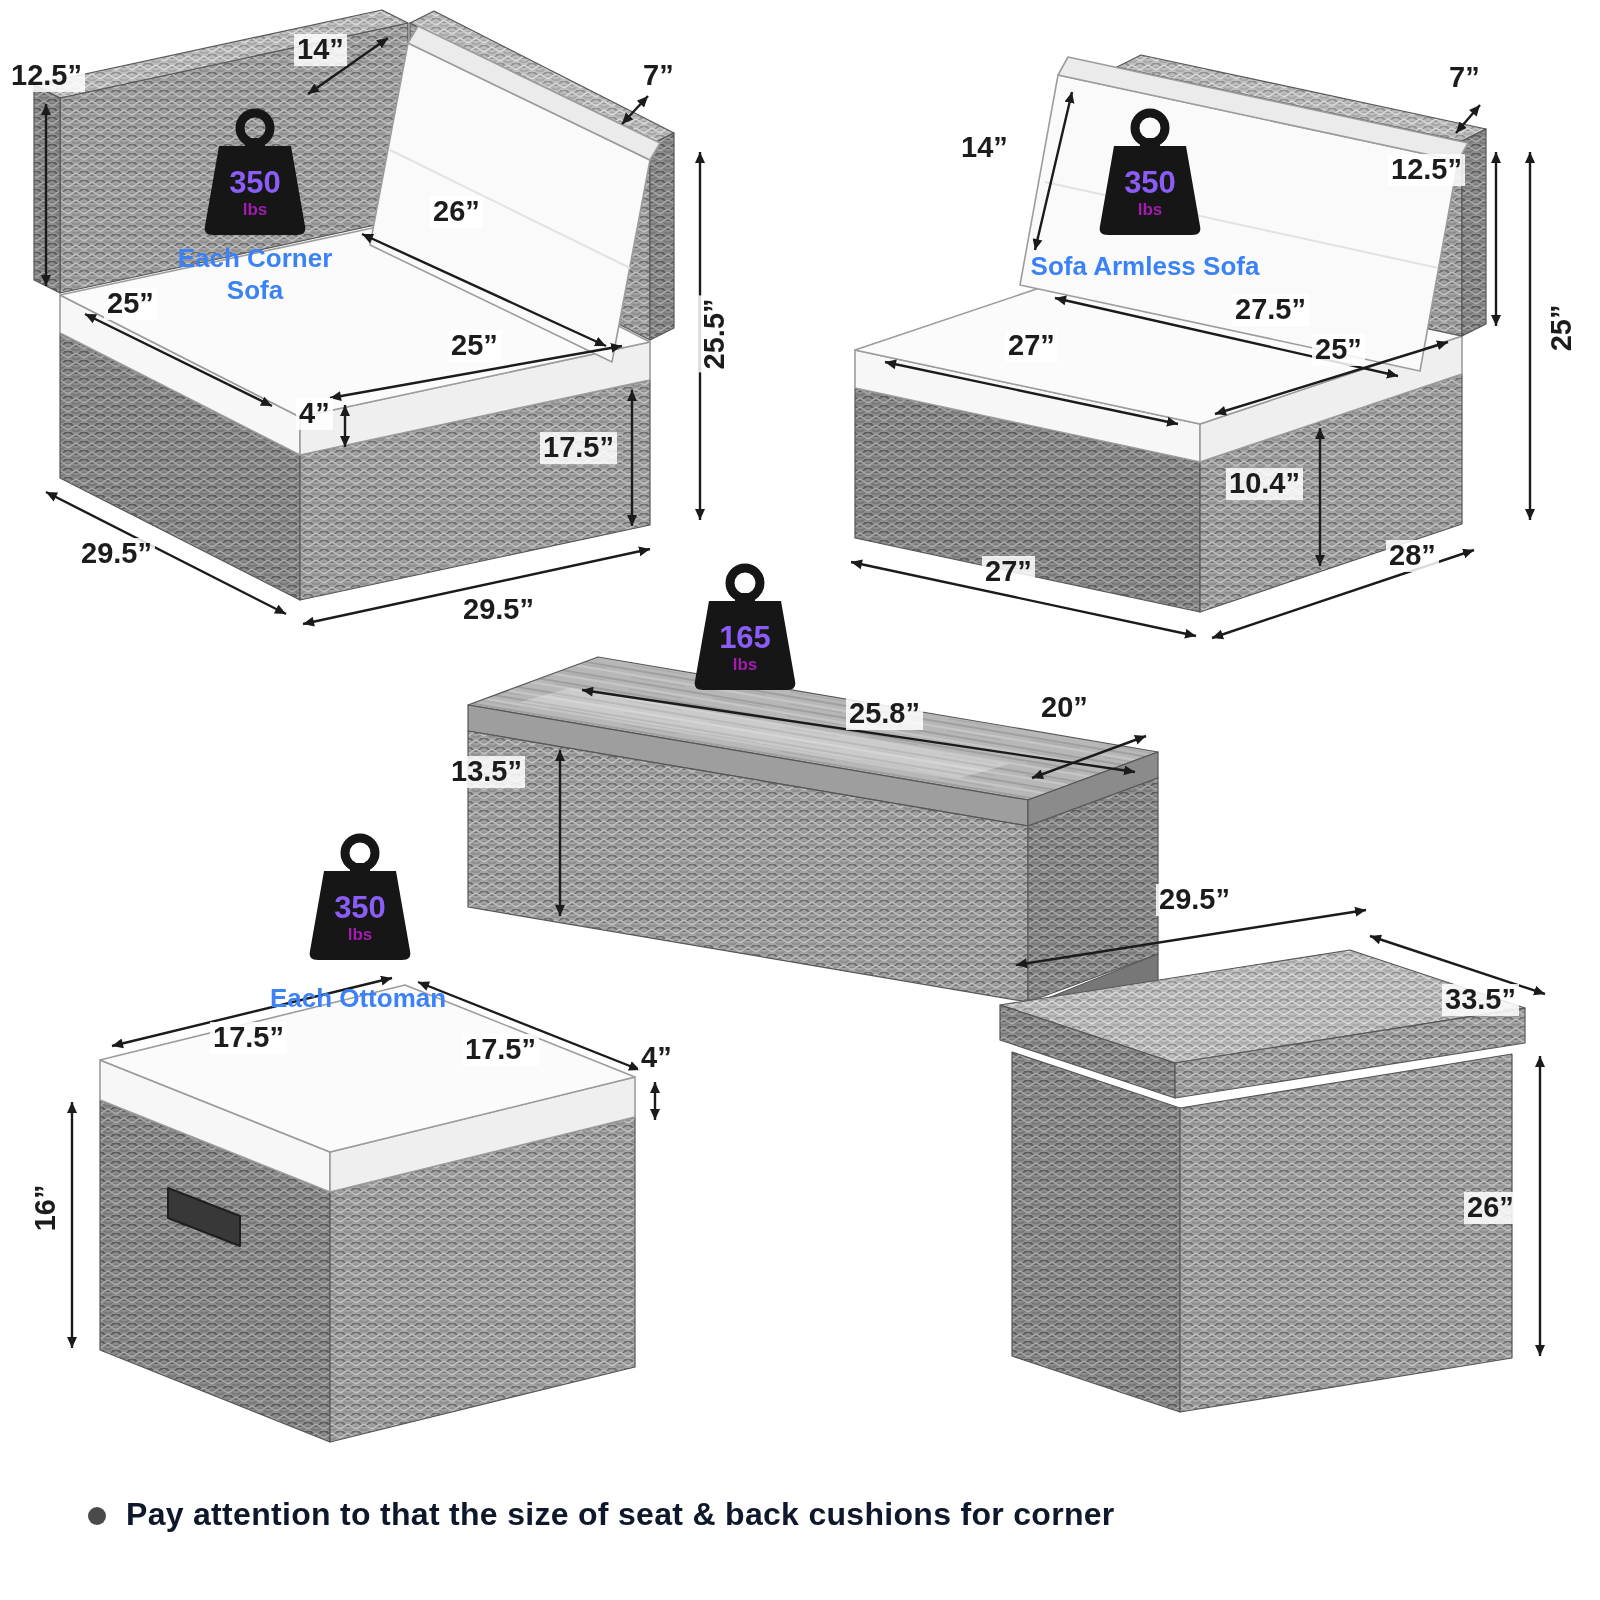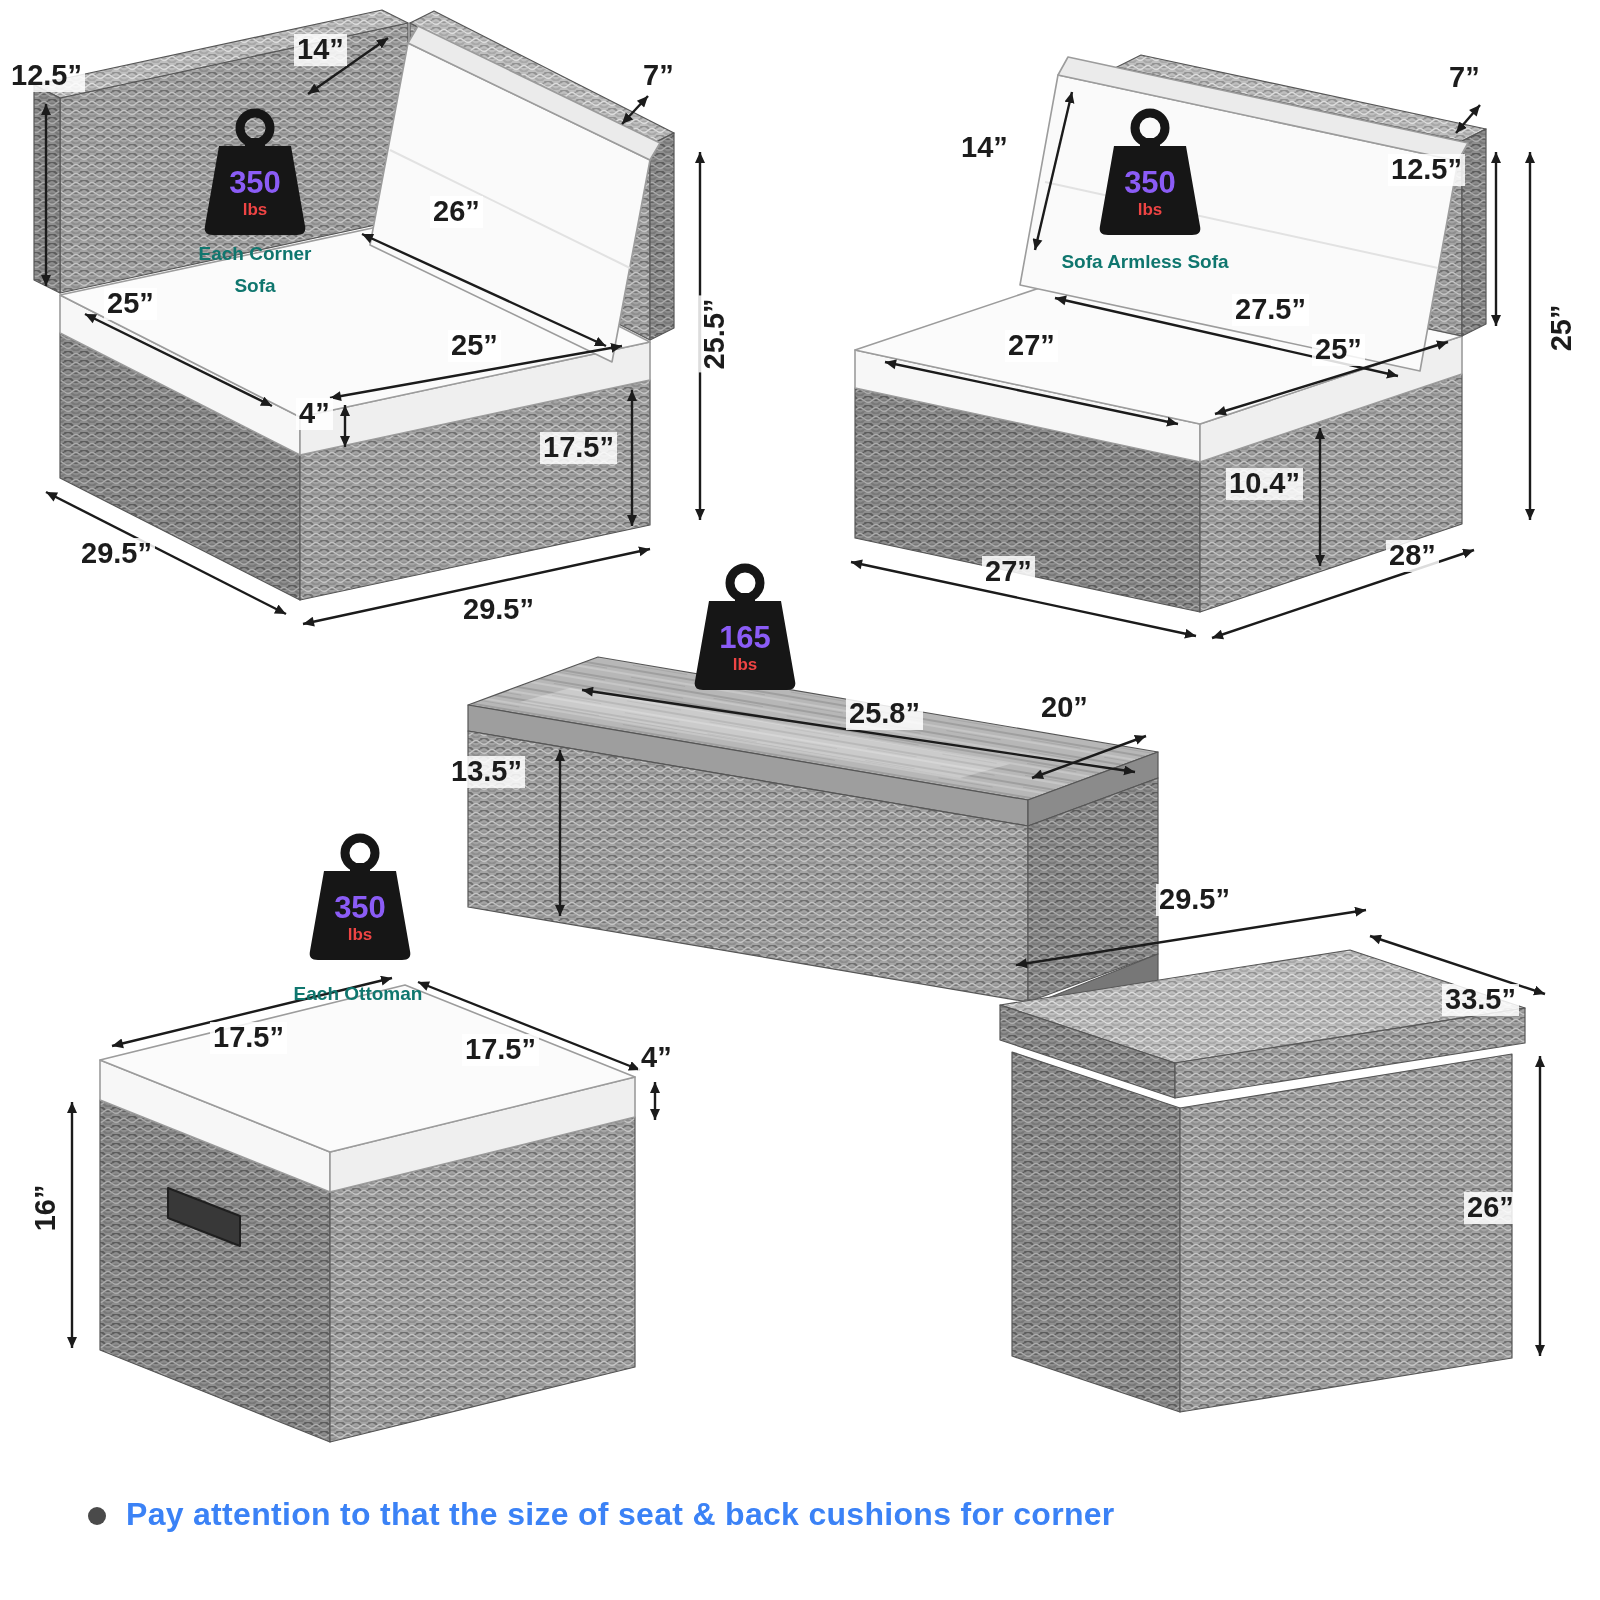--- a/index.html
+++ b/index.html
@@ -6,23 +6,23 @@
   html,body { background:#ffffff; }
   body { width:1600px; height:1600px; position:relative; font-family:"Liberation Sans", sans-serif; overflow:hidden; }
   .stage { position:absolute; left:0; top:0; width:1452px; height:1600px;text-decoration:underline; }
   svg.art { position:absolute; left:0; top:0; }
   .dim {
     position:absolute; font-weight:700; font-size:29px; color:#1c1c1c;
     background:rgba(255,255,255,.85); padding:0 3px; white-space:nowrap; line-height:1.1;
   }
   .dim.rot { transform:rotate(-90deg); }
   .badge-num { position:absolute; transform:translateX(-50%); color:#8b5cf6; font-weight:700; font-size:31px; line-height:1; }
-  .badge-lbs { position:absolute; transform:translateX(-50%); color:#ef4444; font-weight:700; font-size:17px; line-height:1; }
-  .cap { position:absolute; transform:translateX(-50%); color:#0f766e; font-weight:700; font-size:19px; white-space:nowrap; line-height:1.1; }
-  .note-line { position:absolute; color:#3b82f6; font-weight:700; font-size:32px; white-space:nowrap; letter-spacing:.3px; }
+  .badge-lbs { position:absolute; transform:translateX(-50%); color:#a21caf; font-weight:700; font-size:17px; line-height:1; }
+  .cap { position:absolute; transform:translateX(-50%); color:#3b82f6; font-weight:700; font-size:26px; white-space:nowrap; line-height:1.1; }
+  .note-line { position:absolute; color:#0f172a; font-weight:700; font-size:32px; white-space:nowrap; letter-spacing:.3px; }
 </style>
 </head>
 <body>
 
 <div class="stage">
 
 <svg class="art" width="1600" height="1600" viewBox="0 0 1600 1600">
   <defs>
     <pattern id="wk" width="16" height="9" patternUnits="userSpaceOnUse">
       <rect width="16" height="9" fill="#a4a4a4"></rect>

